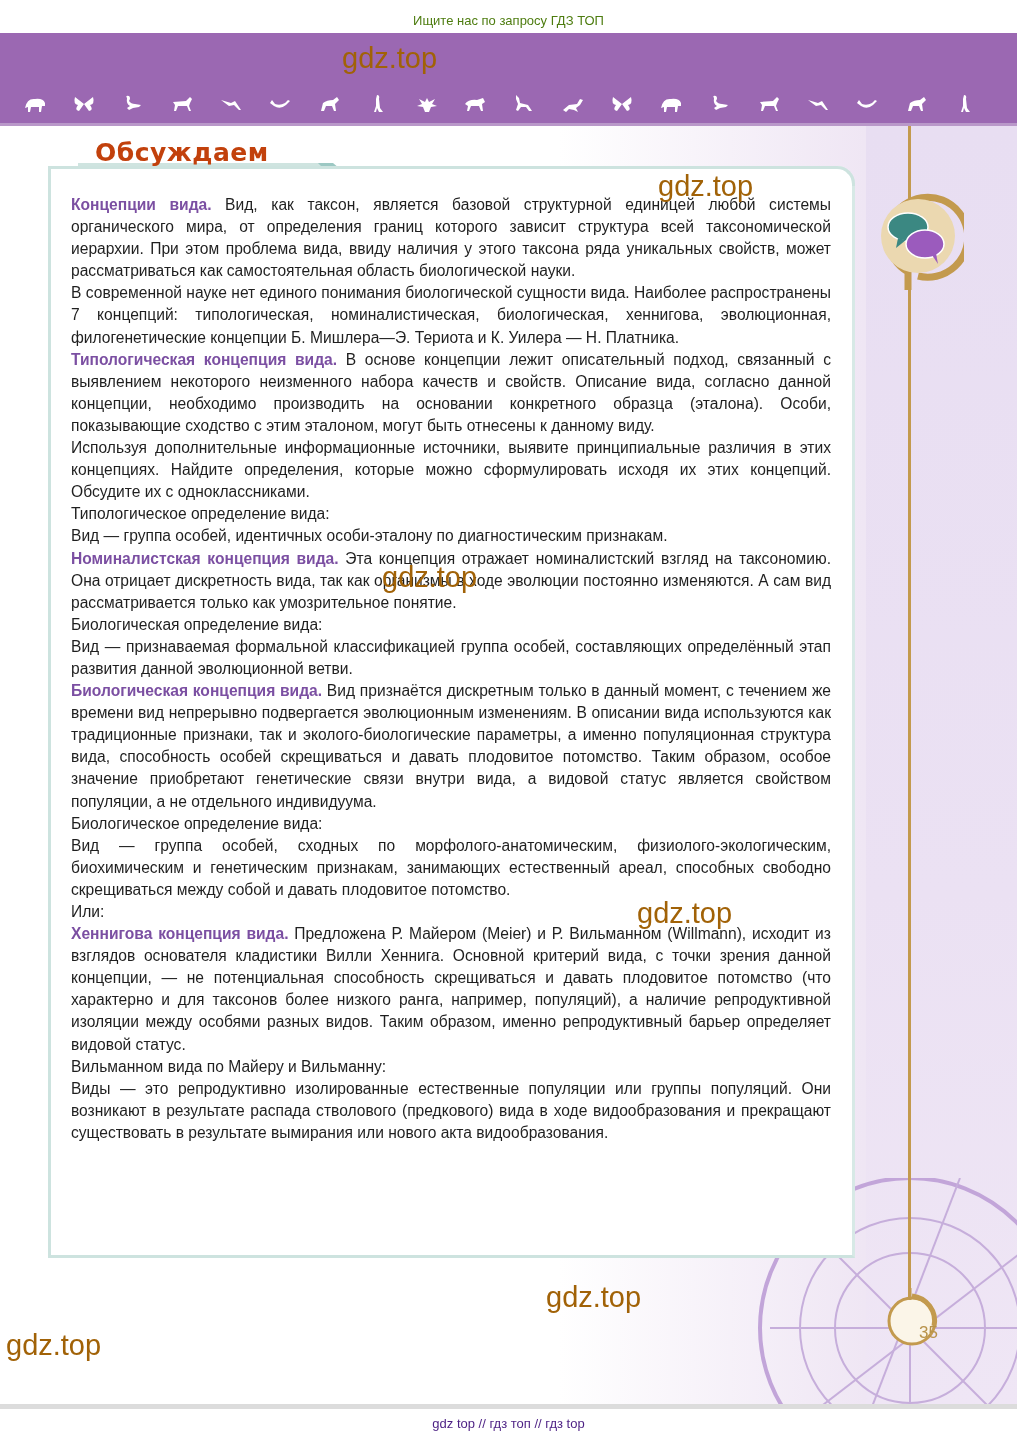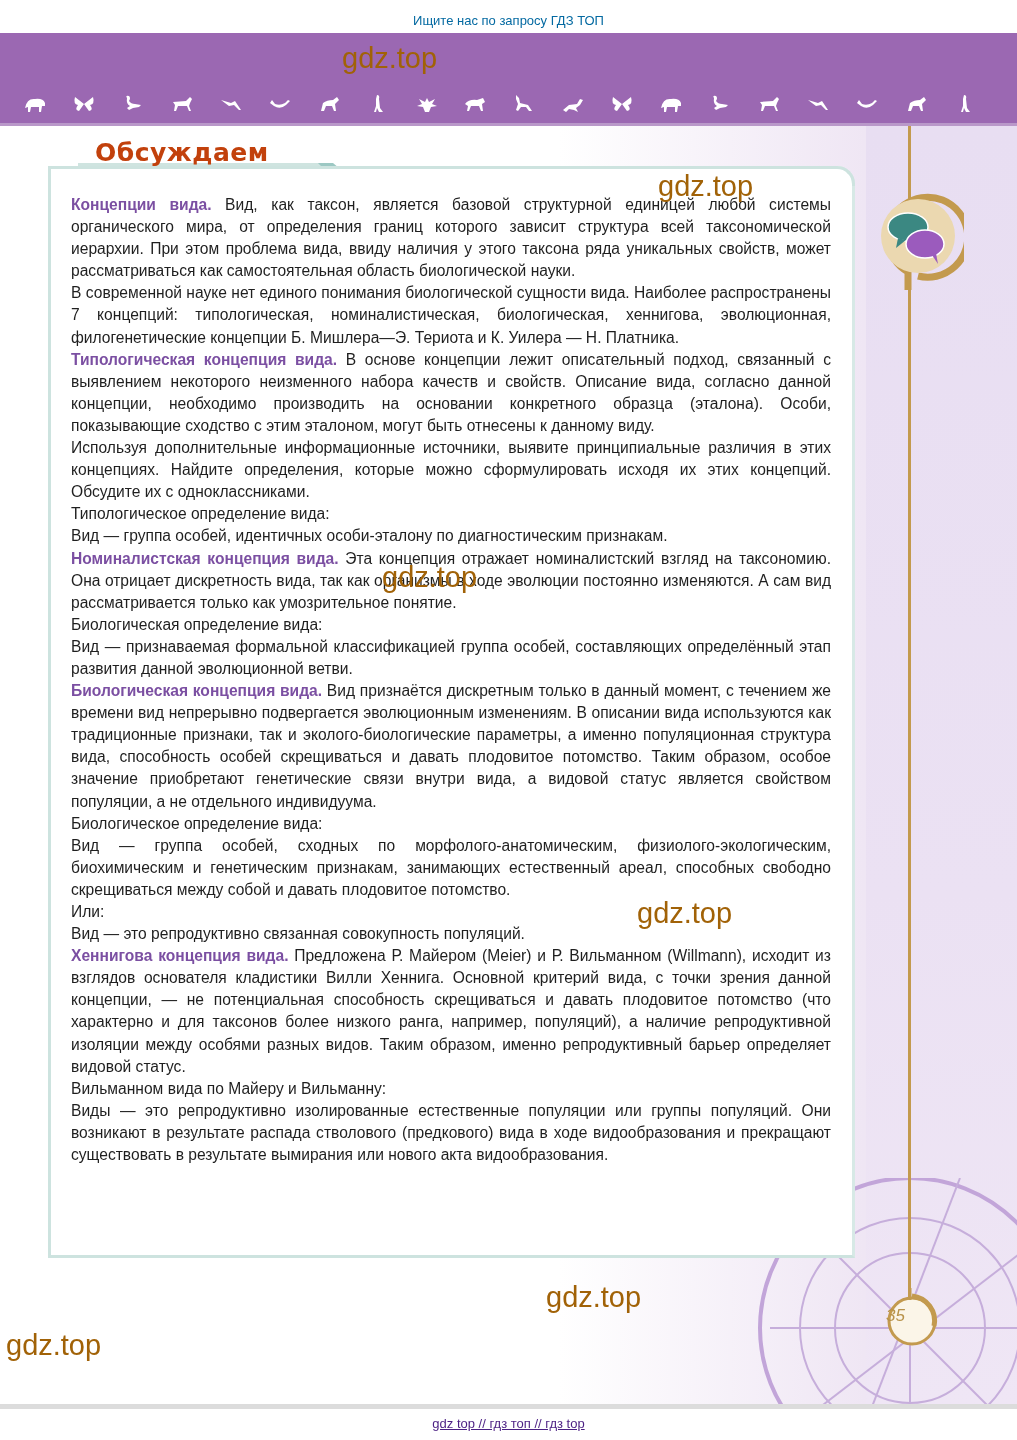--- a/index.html
+++ b/index.html
@@ -2,21 +2,21 @@
 <html><head>
 <meta charset="utf-8">
 <style>
   * { box-sizing: border-box; margin: 0; padding: 0; }
   html, body { width: 1017px; height: 1440px; background: #ffffff; overflow: hidden; }
   body { position: relative; font-family: "Liberation Sans", sans-serif; }
 
   .top-banner {
     position: absolute; left: 0; top: 4px; width: 1017px; height: 33px;
     display: flex; align-items: center; justify-content: center;
-    font-family: "Liberation Sans", sans-serif; font-size: 13px; color: #0369a1;
+    font-family: "Liberation Sans", sans-serif; font-size: 13px; color: #4d7c0f;
   }
 
   .page { position: absolute; left: 0; top: 33px; width: 1017px; height: 1373px; overflow: hidden;
     background: linear-gradient(90deg, #ffffff 0%, #ffffff 55%, #efe6f4 85%, #e7dbf0 100%);
   }
 
   .header-band {
     position: absolute; left: 0; top: 0; width: 1017px; height: 93px;
     background: #9b68b2;
     border-bottom: 3px solid #b998c9;
@@ -31,22 +31,22 @@
   .side-panel {
     position: absolute; left: 866px; top: 93px; width: 151px; height: 1280px;
     background: linear-gradient(180deg, #e8def2 0%, #ebe1f3 60%, #efe6f5 100%);
   }
   .timeline-line {
     position: absolute; left: 908px; top: 93px; width: 3px; height: 1175px; background: #c39a4e;
   }
   .discuss-badge { position: absolute; left: 872px; top: 157px; width: 92px; height: 104px; }
   .page-num-badge { position: absolute; left: 886px; top: 1255px; width: 56px; height: 58px; }
   .page-num {
-    position: absolute; left: 0; top: 18px; width: 52px; text-align: left;
-    font-family: "Liberation Sans", sans-serif; font-size: 17px; color: #b8924a; font-style: italic;
+    position: absolute; left: 0; top: 35px; width: 52px; text-align: right;
+    font-family: "Liberation Sans", sans-serif; font-size: 17px; color: #b8924a;
   }
   .compass { position: absolute; left: 740px; top: 1145px; width: 300px; height: 260px; }
 
   .section-tab { position: absolute; left: 78px; top: 130px; width: 400px; height: 50px; }
   .section-title {
     position: absolute; left: 95px; top: 138px;
     font-family: "DejaVu Sans", sans-serif; font-weight: bold; font-size: 25px; color: #c2410c;
     letter-spacing: 0.5px;
   }
 
@@ -73,21 +73,21 @@
     position: absolute; font-family: "Liberation Sans", sans-serif; font-size: 29px; color: #a16207;
     line-height: 1;
   }
 
   .footer-band {
     position: absolute; left: 0; top: 1404px; width: 1017px; height: 5px; background: #dcdcdc;
   }
   .footer {
     position: absolute; left: 0; top: 1412px; width: 1017px; height: 22px;
     display: flex; align-items: center; justify-content: center;
-    font-family: "Liberation Sans", sans-serif; font-size: 13px; color: #4b1f83; text-decoration: underline;
+    font-family: "Liberation Sans", sans-serif; font-size: 13px; color: #4b1f83;
   }
 </style>
 </head>
 <body>
 
 <div class="top-banner">Ищите нас по запросу ГДЗ ТОП</div>
 
 <div class="page">
   <div class="header-band">
     <div class="animal-row" id="animal-row">
@@ -249,21 +249,20 @@
     <p><span>Используя дополнительные информационные источники, выявите принципиальные различия в этих концепциях. Найдите определения, которые можно сформулировать исходя их этих концепций. Обсудите их с одноклассниками.</span></p>
     <p><span>Типологическое определение вида:</span></p>
     <p><span>Вид — группа особей, идентичных особи-эталону по диагностическим признакам.</span></p>
     <p><span class="term">Номиналистская концепция вида.</span><span> Эта концепция отражает номиналистский взгляд на таксономию. Она отрицает дискретность вида, так как организмы в ходе эволюции постоянно изменяются. А сам вид рассматривается только как умозрительное понятие.</span></p>
     <p><span>Биологическая определение вида:</span></p>
     <p><span>Вид — признаваемая формальной классификацией группа особей, составляющих определённый этап развития данной эволюционной ветви.</span></p>
     <p><span class="term">Биологическая концепция вида.</span><span> Вид признаётся дискретным только в данный момент, с течением же времени вид непрерывно подвергается эволюционным изменениям. В описании вида используются как традиционные признаки, так и эколого-биологические параметры, а именно популяционная структура вида, способность особей скрещиваться и давать плодовитое потомство. Таким образом, особое значение приобретают генетические связи внутри вида, а видовой статус является свойством популяции, а не отдельного индивидуума.</span></p>
     <p><span>Биологическое определение вида:</span></p>
     <p><span>Вид — группа особей, сходных по морфолого-анатомическим, физиолого-экологическим, биохимическим и генетическим признакам, занимающих естественный ареал, способных свободно скрещиваться между собой и давать плодовитое потомство.</span></p>
     <p><span>Или:</span></p>
-    <p><span>Вид — это репродуктивно связанная совокупность популяций.</span></p>
     <p><span class="term">Хеннигова концепция вида.</span><span> Предложена Р. Майером (Meier) и Р. Вильманном (Willmann), исходит из взглядов основателя кладистики Вилли Хеннига. Основной критерий вида, с точки зрения данной концепции, — не потенциальная способность скрещиваться и давать плодовитое потомство (что характерно и для таксонов более низкого ранга, например, популяций), а наличие репродуктивной изоляции между особями разных видов. Таким образом, именно репродуктивный барьер определяет видовой статус.</span></p>
     <p><span>Вильманном вида по Майеру и Вильманну:</span></p>
     <p><span>Виды — это репродуктивно изолированные естественные популяции или группы популяций. Они возникают в результате распада стволового (предкового) вида в ходе видообразования и прекращают существовать в результате вымирания или нового акта видообразования.</span></p>
   </div>
 
 <div class="wm" style="left:342px;top:44px">gdz.top</div>
 <div class="wm" style="left:658px;top:172px">gdz.top</div>
 <div class="wm" style="left:382px;top:563px">gdz.top</div>
 <div class="wm" style="left:637px;top:899px">gdz.top</div>
 <div class="wm" style="left:546px;top:1283px">gdz.top</div>

